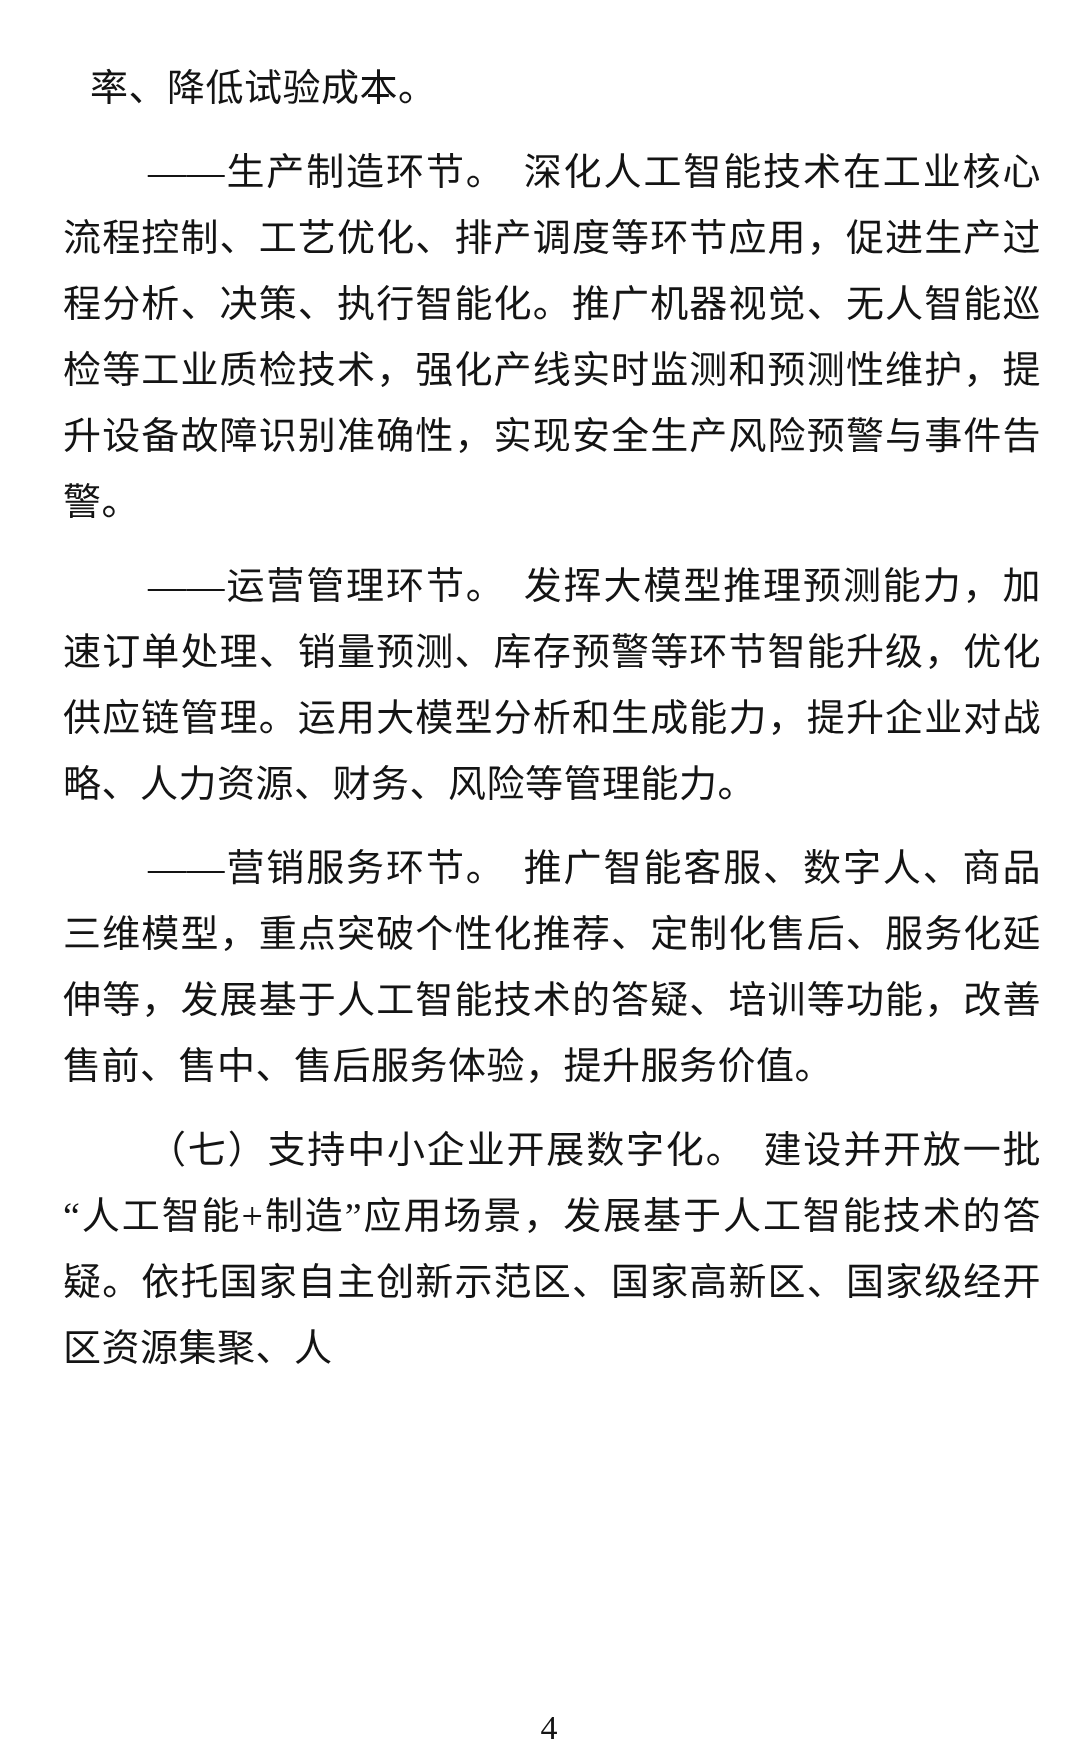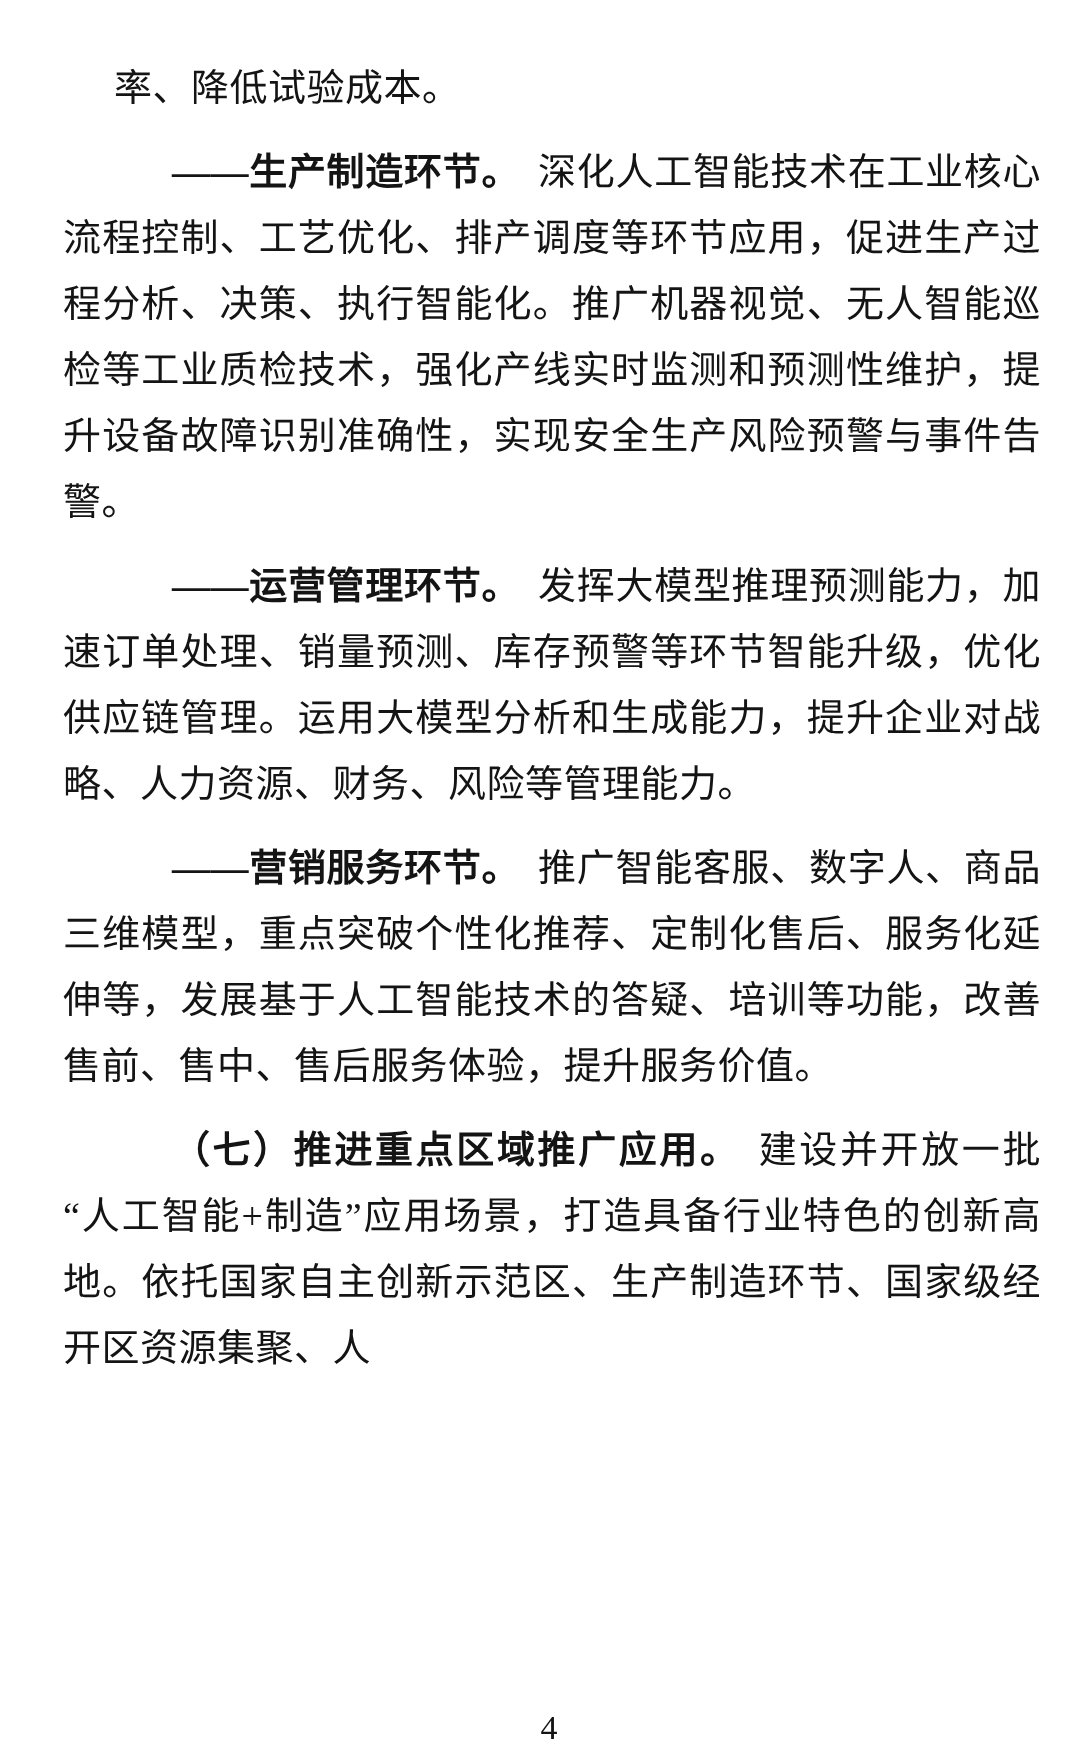--- a/index.html
+++ b/index.html
@@ -38,22 +38,21 @@
     text-indent: 2em;
     letter-spacing: 0.5px;
     word-break: break-all;
   }
 
   .doc-body p.continuation {
     text-indent: 0;
   }
 
   .para-lead {
-    font-weight: 700;
-    margin-left: 24px;
+    font-weight: 400;
   }
 
   .para-body {
     font-weight: 400;
   }
 
   .page-footer {
     position: absolute;
     top: 1688px;
     left: 0;
@@ -77,21 +76,21 @@
 
     <p class="continuation"><span class="para-lead"></span><span class="para-body">率、降低试验成本。</span></p>
 
     <p><span class="para-lead">——生产制造环节。</span><span class="para-body">深化人工智能技术在工业核心流程控制、工艺优化、排产调度等环节应用，促进生产过程分析、决策、执行智能化。推广机器视觉、无人智能巡检等工业质检技术，强化产线实时监测和预测性维护，提升设备故障识别准确性，实现安全生产风险预警与事件告警。</span></p>
 
     <p><span class="para-lead">——运营管理环节。</span><span class="para-body">发挥大模型推理预测能力，加速订单处理、销量预测、库存预警等环节智能升级，优化供应链管理。运用大模型分析和生成能力，提升企业对战略、人力资源、财务、风险等管理能力。</span></p>
 
     <p><span class="para-lead">——营销服务环节。</span><span class="para-body">推广智能客服、数字人、商品三维模型，重点突破个性化推荐、定制化售后、服务化延伸等，发展基于人工智能技术的答疑、培训等功能，改善售前、售中、售后服务体验，提升服务价值。</span></p>
 
 
-    <p><span class="para-lead">（七）推进重点区域推广应用。</span><span class="para-body">建设并开放一批“人工智能+制造”应用场景，打造具备行业特色的创新高地。依托国家自主创新示范区、生产制造环节、国家级经开区资源集聚、人</span></p>
+    <p><span class="para-lead">（七）支持中小企业开展数字化。</span><span class="para-body">建设并开放一批“人工智能+制造”应用场景，发展基于人工智能技术的答疑。依托国家自主创新示范区、国家高新区、国家级经开区资源集聚、人</span></p>
 
   </main>
 
   <footer class="page-footer">
     <span class="page-number">4</span>
   </footer>
 
 </div>
 
 </body></html>

